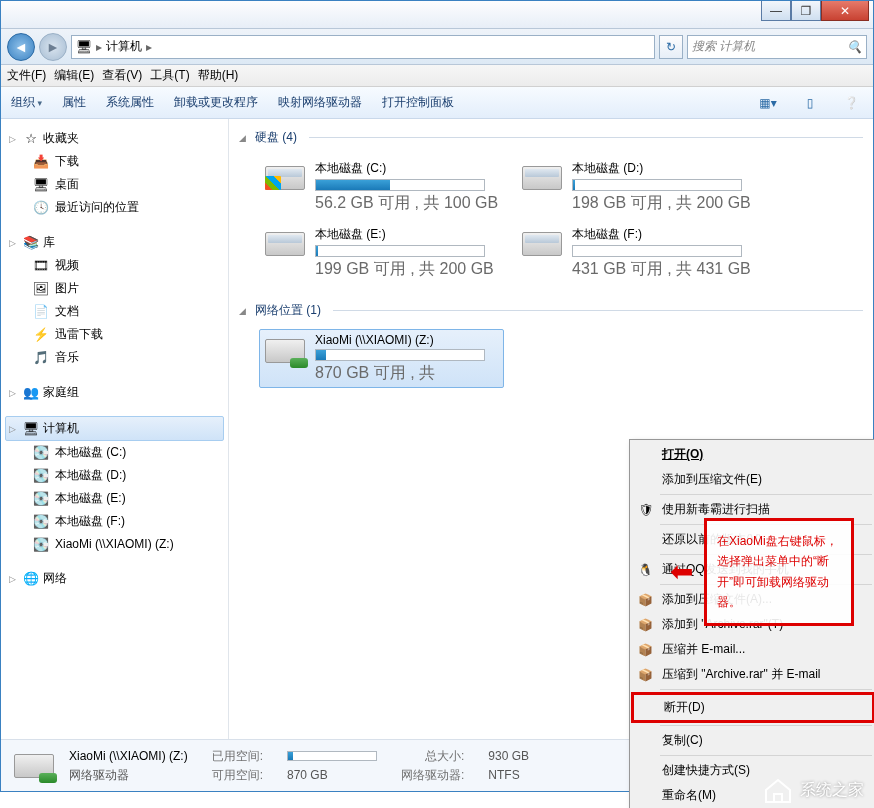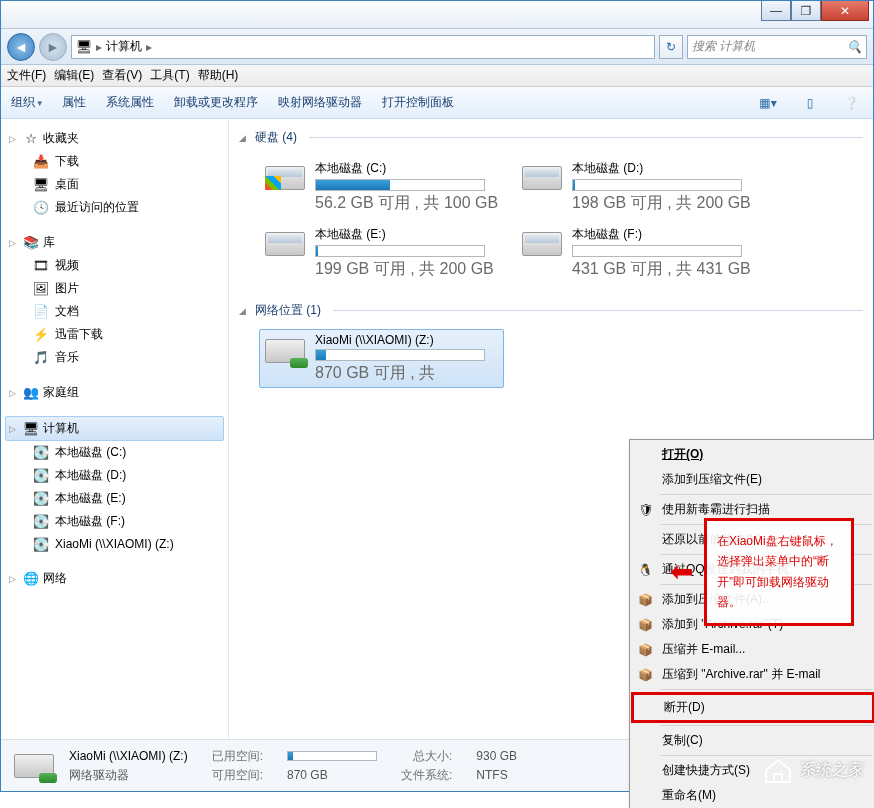--- a/index.html
+++ b/index.html
@@ -47,21 +47,21 @@
 .barfill{height:100%;background:linear-gradient(#3aa0d8,#1a7ab8);}
 .drivestat{color:#6a6a6a;font-size:16px;}
 .ctxmenu{position:absolute;top:320px;left:400px;width:248px;background:#f0f0f0;border:1px solid #979797;box-shadow:3px 3px 6px rgba(0,0,0,.25);padding:2px;}
 .ctxmenu .row{display:flex;align-items:center;gap:8px;padding:4px 18px 4px 30px;position:relative;cursor:default;}
 .ctxmenu .row.bold{font-weight:bold;text-decoration:underline;}
 .ctxmenu .row.hl{border:3px solid #d00;margin:0 -1px;}
 .ctxmenu hr{border:none;border-top:1px solid #d4d4d4;margin:2px 2px 2px 28px;}
 .ctxmenu .ci{position:absolute;left:6px;width:16px;height:16px;display:flex;align-items:center;justify-content:center;}
 .annot{position:absolute;top:502px;left:704px;width:150px;border:3px solid #d00;padding:10px;color:#d00;line-height:1.7;background:rgba(255,255,255,.9);z-index:5;margin-top:16px;}
 .arrow{position:absolute;top:555px;left:670px;color:#d00;font-size:28px;z-index:5;}
-.wm{position:absolute;bottom:24px;right:10px;color:#fff;display:flex;align-items:center;gap:6px;z-index:10;text-shadow:0 0 3px #888;}
+.wm{position:absolute;bottom:4px;right:10px;color:#fff;display:flex;align-items:center;gap:6px;z-index:10;text-shadow:0 0 3px #888;}
 .wm .house{width:32px;height:28px;display:inline-block;}
 .statusbar{height:52px;border-top:1px solid #d8e0ea;background:#f3f7fc;display:flex;align-items:center;padding:4px 8px;gap:10px;}
 .statusico{width:50px;height:40px;display:flex;align-items:center;justify-content:center;}
 .statusgrid{display:grid;grid-template-columns:auto auto auto auto auto;gap:2px 24px;font-size:11px;color:#555;align-items:center;}
 .statusgrid .lbl{color:#707070;text-align:right;}
 .statusgrid .ttl{color:#000;font-size:12px;}
 .minibar{width:90px;height:10px;border:1px solid #b0b8c0;background:#fff;}
 .minifill{height:100%;background:linear-gradient(#3aa0d8,#1a7ab8);width:6%;}
 svg{display:block;}
 </style>
@@ -332,21 +332,21 @@
       <span class="ttl">XiaoMi (\\XIAOMI) (Z:)</span>
       <span class="lbl">已用空间:</span>
       <div class="minibar">
           <div class="minifill"></div>
         </div>
       <span class="lbl">总大小:</span>
       <span>930 GB</span>
       <span>网络驱动器</span>
       <span class="lbl">可用空间:</span>
       <span>870 GB</span>
-      <span class="lbl">文件系统:</span>
+      <span class="lbl">网络驱动器:</span>
       <span>NTFS</span>
     </div>
   </div>
 </div>
 
 <div class="arrow">⬅</div>
 <div class="annot">在XiaoMi盘右键鼠标，选择弹出菜单中的“断开”即可卸载网络驱动器。</div>
 <div class="wm">
   <svg class="house" viewBox="0 0 32 28">
       <path d="M4 14 L16 4 L28 14 L28 26 L4 26 Z M12 26 L12 18 L20 18 L20 26" fill="none" stroke="#fff" stroke-width="2"></path>

